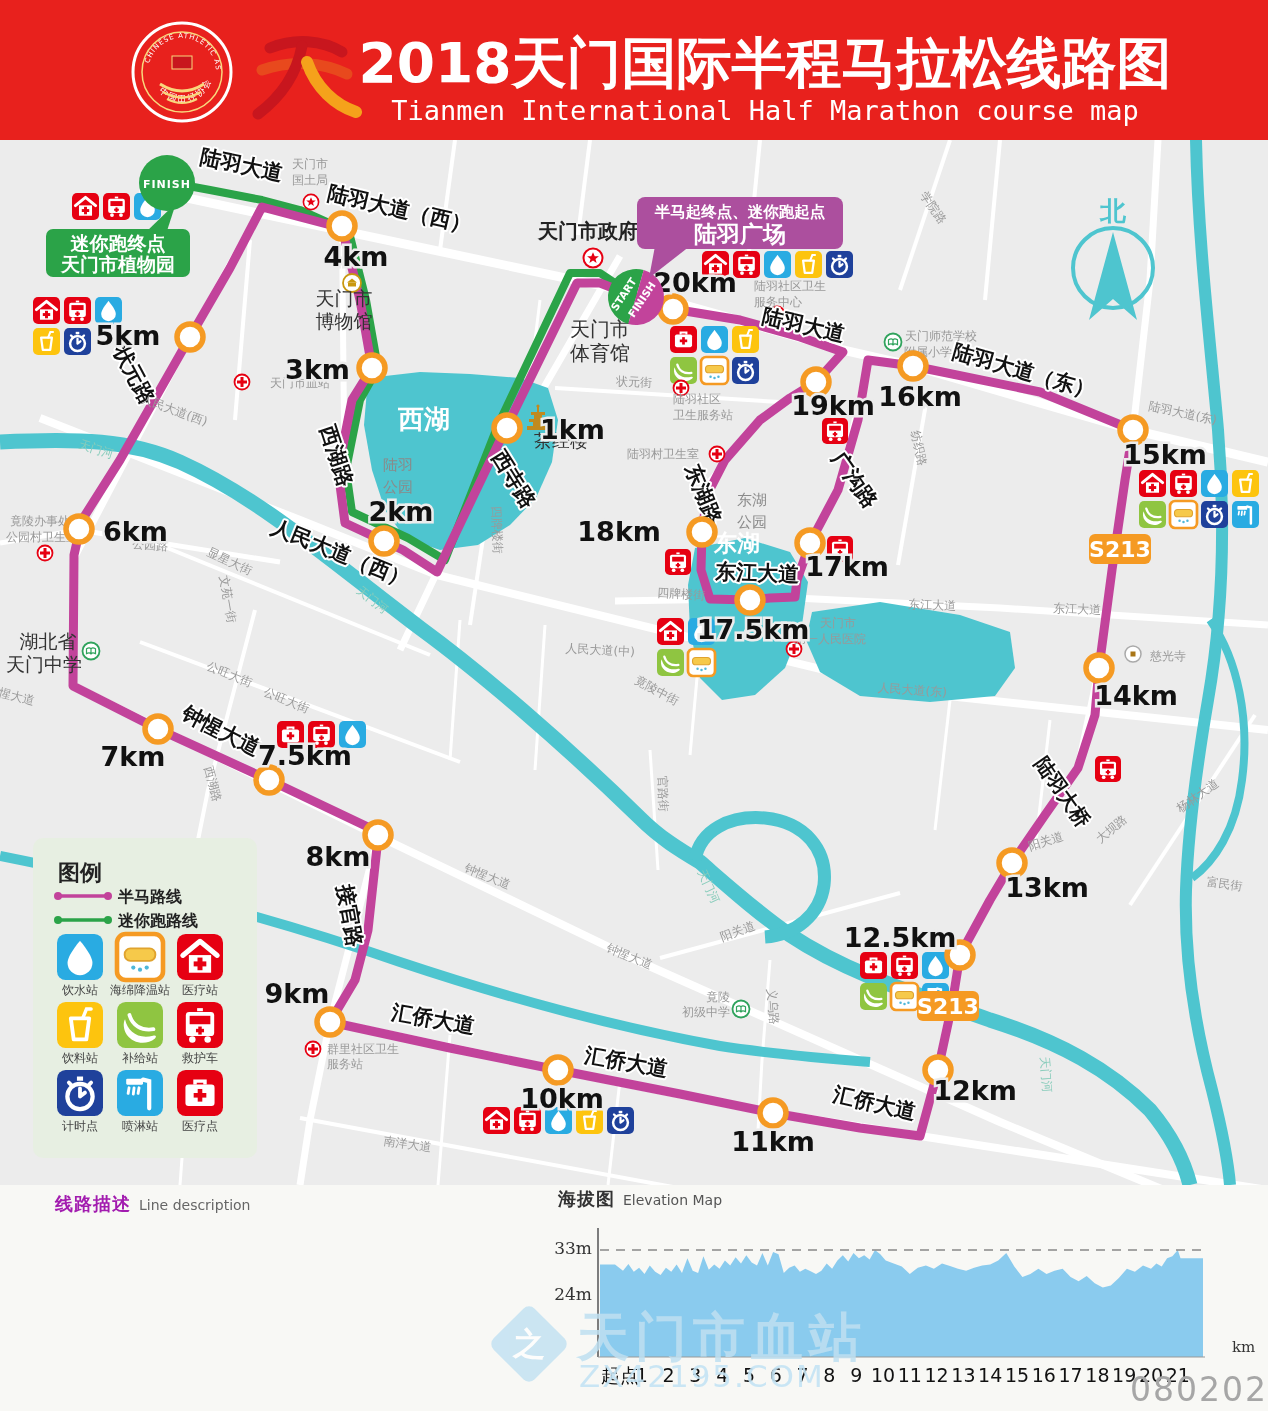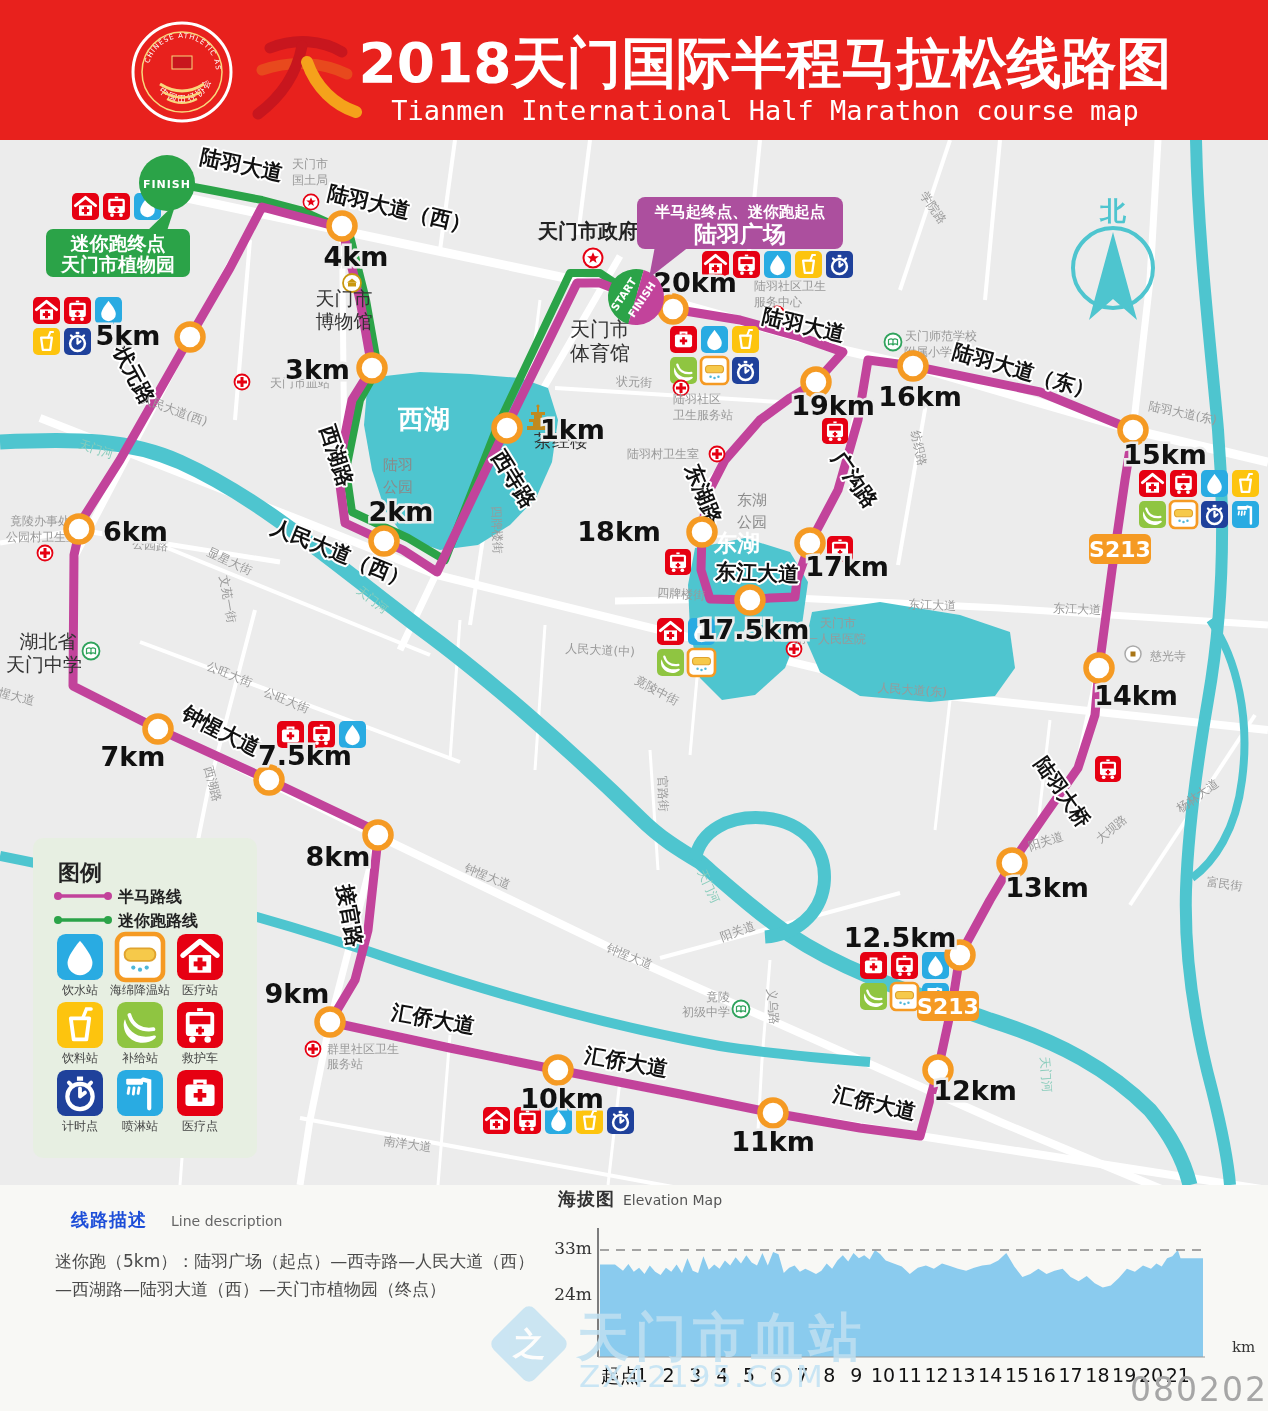--- a/index.html
+++ b/index.html
@@ -1,21 +1,21 @@
 <!DOCTYPE html>
 <html><head>
 <meta charset="utf-8">
 <style>
   html,body{margin:0;padding:0;background:#fff;}
   #page{position:relative;width:1268px;height:1411px;overflow:hidden;font-family:"DejaVu Sans","Liberation Sans",sans-serif;background:#ECECEC;}
   #header{position:absolute;left:0;top:0;width:1268px;height:140px;}
   #map-svg{position:absolute;left:0;top:140px;}
   #bottom{position:absolute;left:0;top:1185px;width:1268px;height:226px;background:#F8F8F5;}
   #desc{position:absolute;left:55px;top:7px;width:492px;}
-  #desc h3{margin:16px;font-size:18px;color:#1d4ed8;display:inline-block;letter-spacing:1px;text-align:right;}
+  #desc h3{margin:0;font-size:18px;color:#a21caf;display:inline-block;letter-spacing:1px;text-align:right;}
   #desc .en{font-size:14px;color:#666;margin-left:8px;}
   #desc p{margin:8px 0 0 0;font-size:17px;line-height:27.5px;color:#4a4a4a;}
   #elev-head{position:absolute;left:558px;top:2px;}
   #elev-head b{font-size:18px;color:#333;letter-spacing:1px;}
   #elev-head span{font-size:14px;color:#555;margin-left:8px;}
   #elev-svg{position:absolute;left:540px;top:0px;}
   #watermark{position:absolute;left:495px;top:118px;width:430px;pointer-events:none;}
   #wm-diamond{position:absolute;left:5px;top:12px;width:58px;height:58px;background:#BCDFF2;transform:rotate(45deg);border-radius:8px;opacity:.75;}
   #wm-diamond span{position:absolute;left:0;top:0;width:58px;height:58px;transform:rotate(-45deg);color:#fff;font-size:32px;line-height:58px;text-align:center;font-weight:bold;}
   #wm-cn{position:absolute;left:82px;top:0px;font-size:52px;font-weight:bold;color:#BFE0F1;letter-spacing:6px;opacity:.85;}
@@ -838,21 +838,20 @@
         <text x="1017" y="1382" text-anchor="middle" font-size="19" fill="#111">15</text>
         <text x="1043.8" y="1382" text-anchor="middle" font-size="19" fill="#111">16</text>
         <text x="1070.6" y="1382" text-anchor="middle" font-size="19" fill="#111">17</text>
         <text x="1097.4" y="1382" text-anchor="middle" font-size="19" fill="#111">18</text>
         <text x="1124.2" y="1382" text-anchor="middle" font-size="19" fill="#111">19</text>
         <text x="1151" y="1382" text-anchor="middle" font-size="19" fill="#111">20</text>
         <text x="1177.8000000000002" y="1382" text-anchor="middle" font-size="19" fill="#111">21</text>
       </svg>
     <div id="desc">
       <h3>线路描述</h3><span class="en">Line description</span>
-      <p style="margin-top:0;">迷你跑（5km）：陆羽广场（起点）—西寺路—人民大道（西）—西湖路—陆羽大道（西）—天门市植物园（终点）</p>
     </div>
     <div id="elev-head">
       <b>海拔图</b><span>Elevation Map</span>
     </div>
     <div id="watermark">
       <div id="wm-diamond">
           <span>之</span>
         </div>
       <div id="wm-cn">天门市血站</div>
       <div id="wm-url">ZX42195.COM</div>

